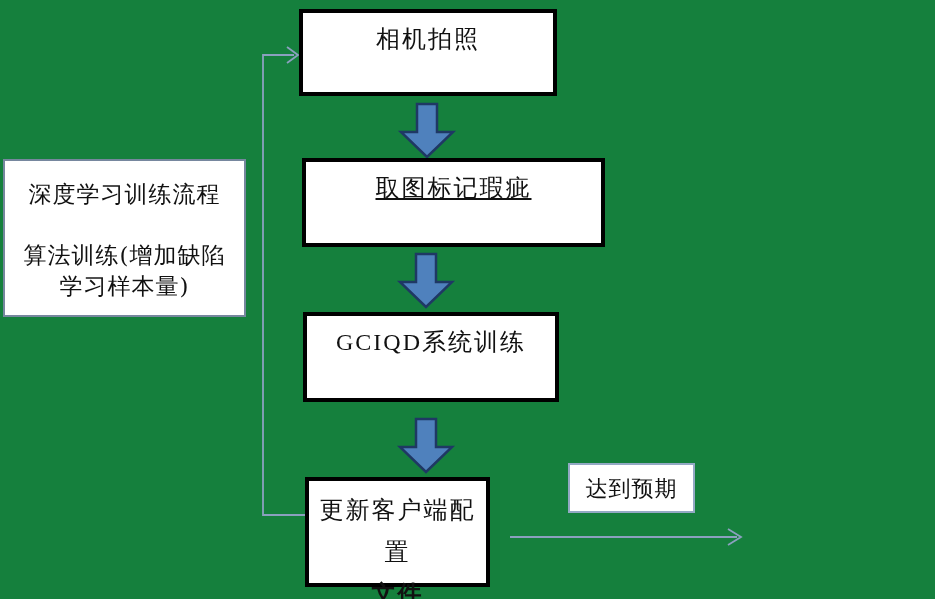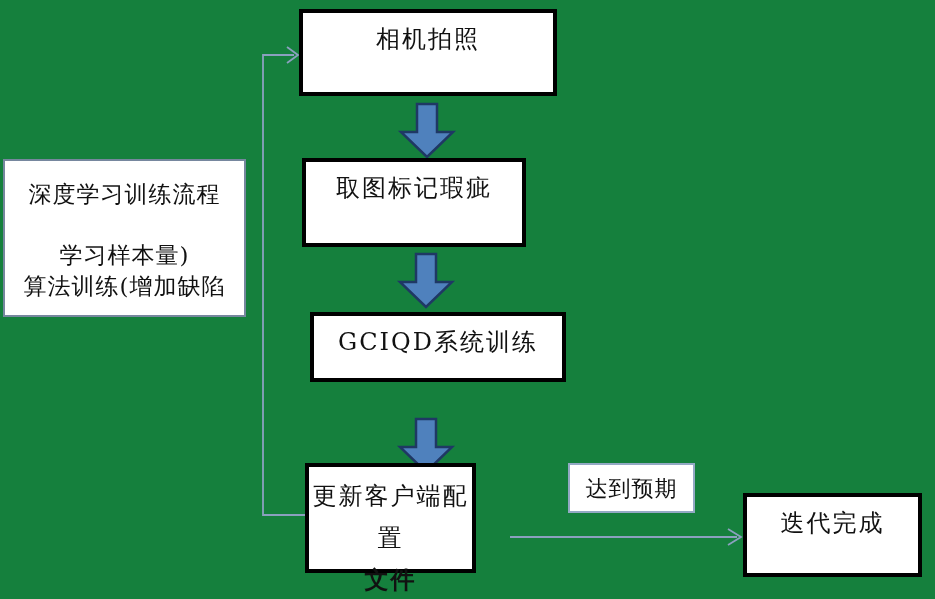--- a/index.html
+++ b/index.html
@@ -38,23 +38,23 @@
     border: 2px solid #93a9c4;
     background: #ffffff;
     text-align: center;
     font-size: 22px;
     letter-spacing: 1px;
   }
   .line { line-height: 31px; }
   .spacer { height: 30px; }
   
   #node-camera   { left: 299px; top: 9px;   width: 258px; height: 87px; }
-  #node-mark     { left: 302px; top: 158px; width: 224px; height: 89px; }
-  #node-gciqd    { left: 310px; top: 312px; width: 256px; height: 70px; }
-  #node-update   { left: 305px; top: 463px; width: 171px; height: 110px; }
+  #node-mark     { left: 302px; top: 158px; width: 303px; height: 89px; text-decoration: underline; }
+  #node-gciqd    { left: 303px; top: 312px; width: 256px; height: 90px; font-family: Liberation Serif, serif; }
+  #node-update   { left: 305px; top: 477px; width: 185px; height: 110px; }
   #node-update .l1 { padding-top: 8px; line-height: 42px; }
   #node-update .l2 { line-height: 42px; font-weight: bold; }
   #node-done     { left: 743px; top: 493px; width: 179px; height: 84px; }
   #note-side     { left: 3px;   top: 159px; width: 243px; height: 158px; padding-top: 18px; }
   #label-expect  { left: 568px; top: 463px; width: 127px; height: 50px; padding-top: 9px; }
 </style>
 </head>
 <body>
 
 <div class="canvas">
@@ -82,28 +82,25 @@
 
   <div class="flowbox" id="node-gciqd">
     <div class="pad">GCIQD系统训练</div>
   </div>
 
   <div class="flowbox" id="node-update">
     <div class="l1">更新客户端配置</div>
     <div class="l2">文件</div>
   </div>
 
-  <div class="flowbox" id="node-done">
-    <div class="pad">迭代完成</div>
-  </div>
 
   <div class="notebox" id="note-side">
     <div class="line">深度学习训练流程</div>
     <div class="spacer"></div>
+    <div class="line">算法训练(增加缺陷</div>
     <div class="line">学习样本量)</div>
-    <div class="line">算法训练(增加缺陷</div>
   </div>
 
   <div class="expectbox" id="label-expect">
     <div>达到预期</div>
   </div>
 
 </div>
 
 </body></html>

